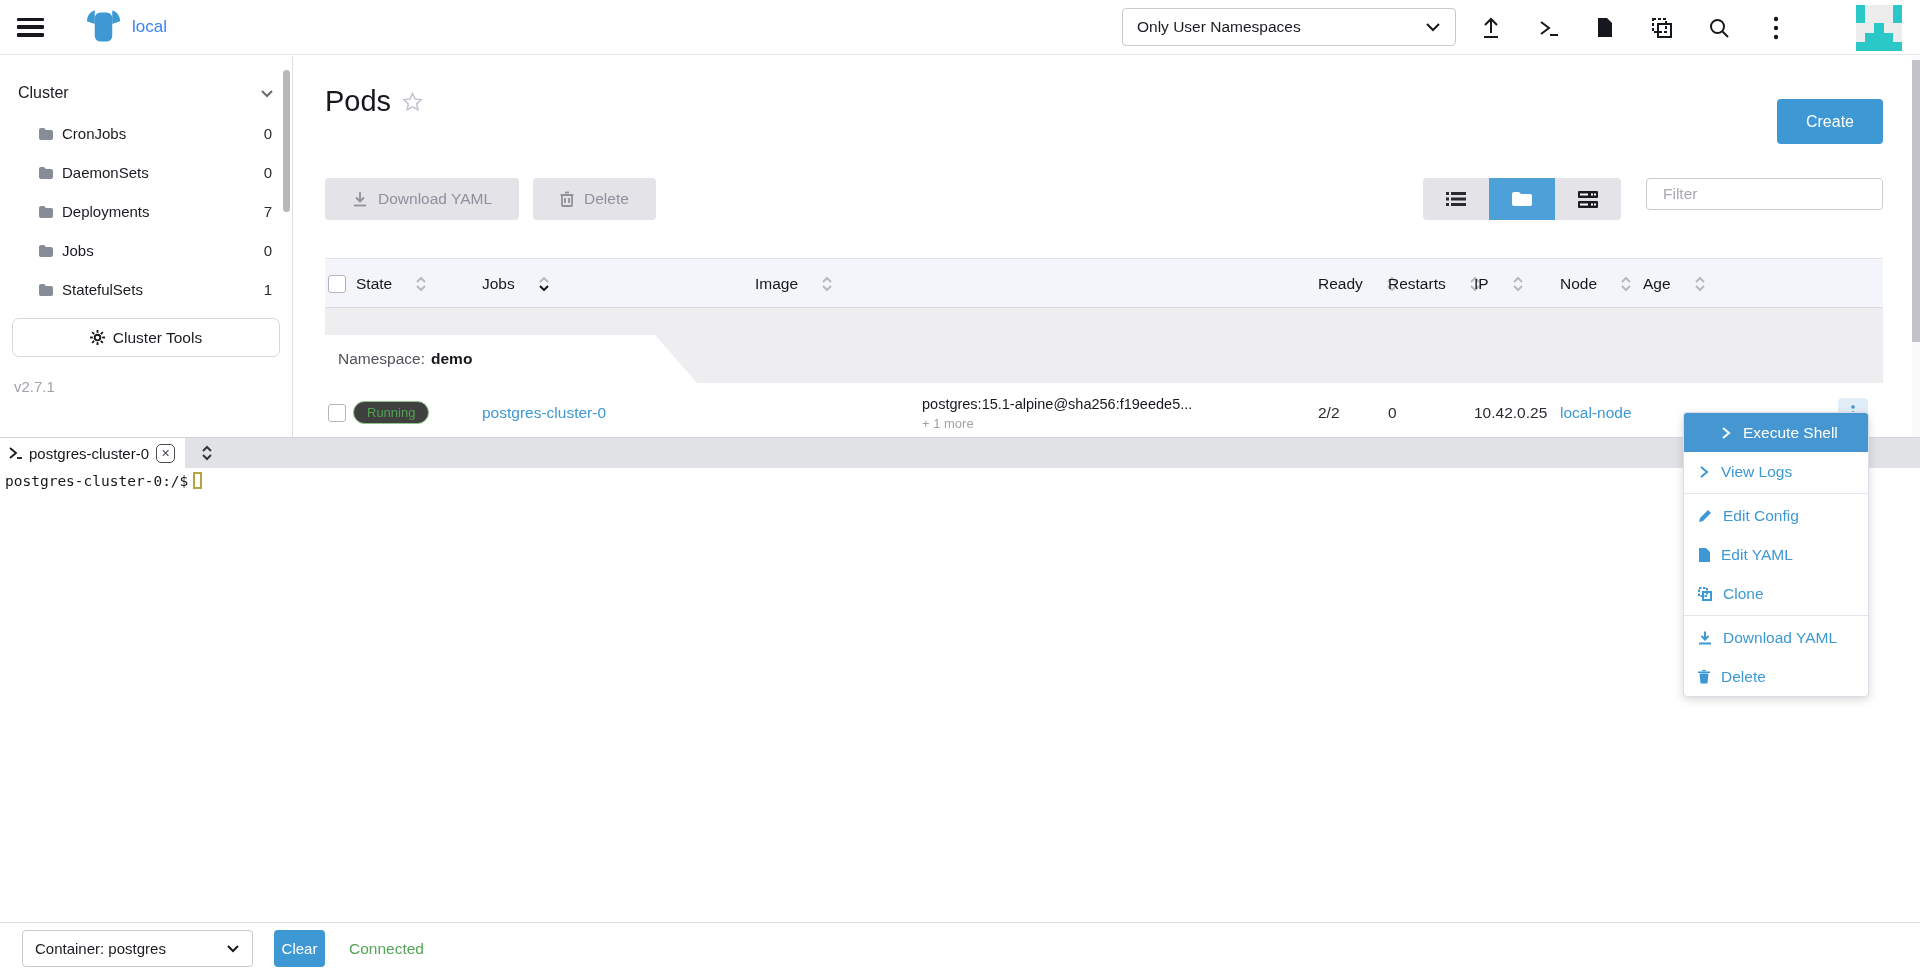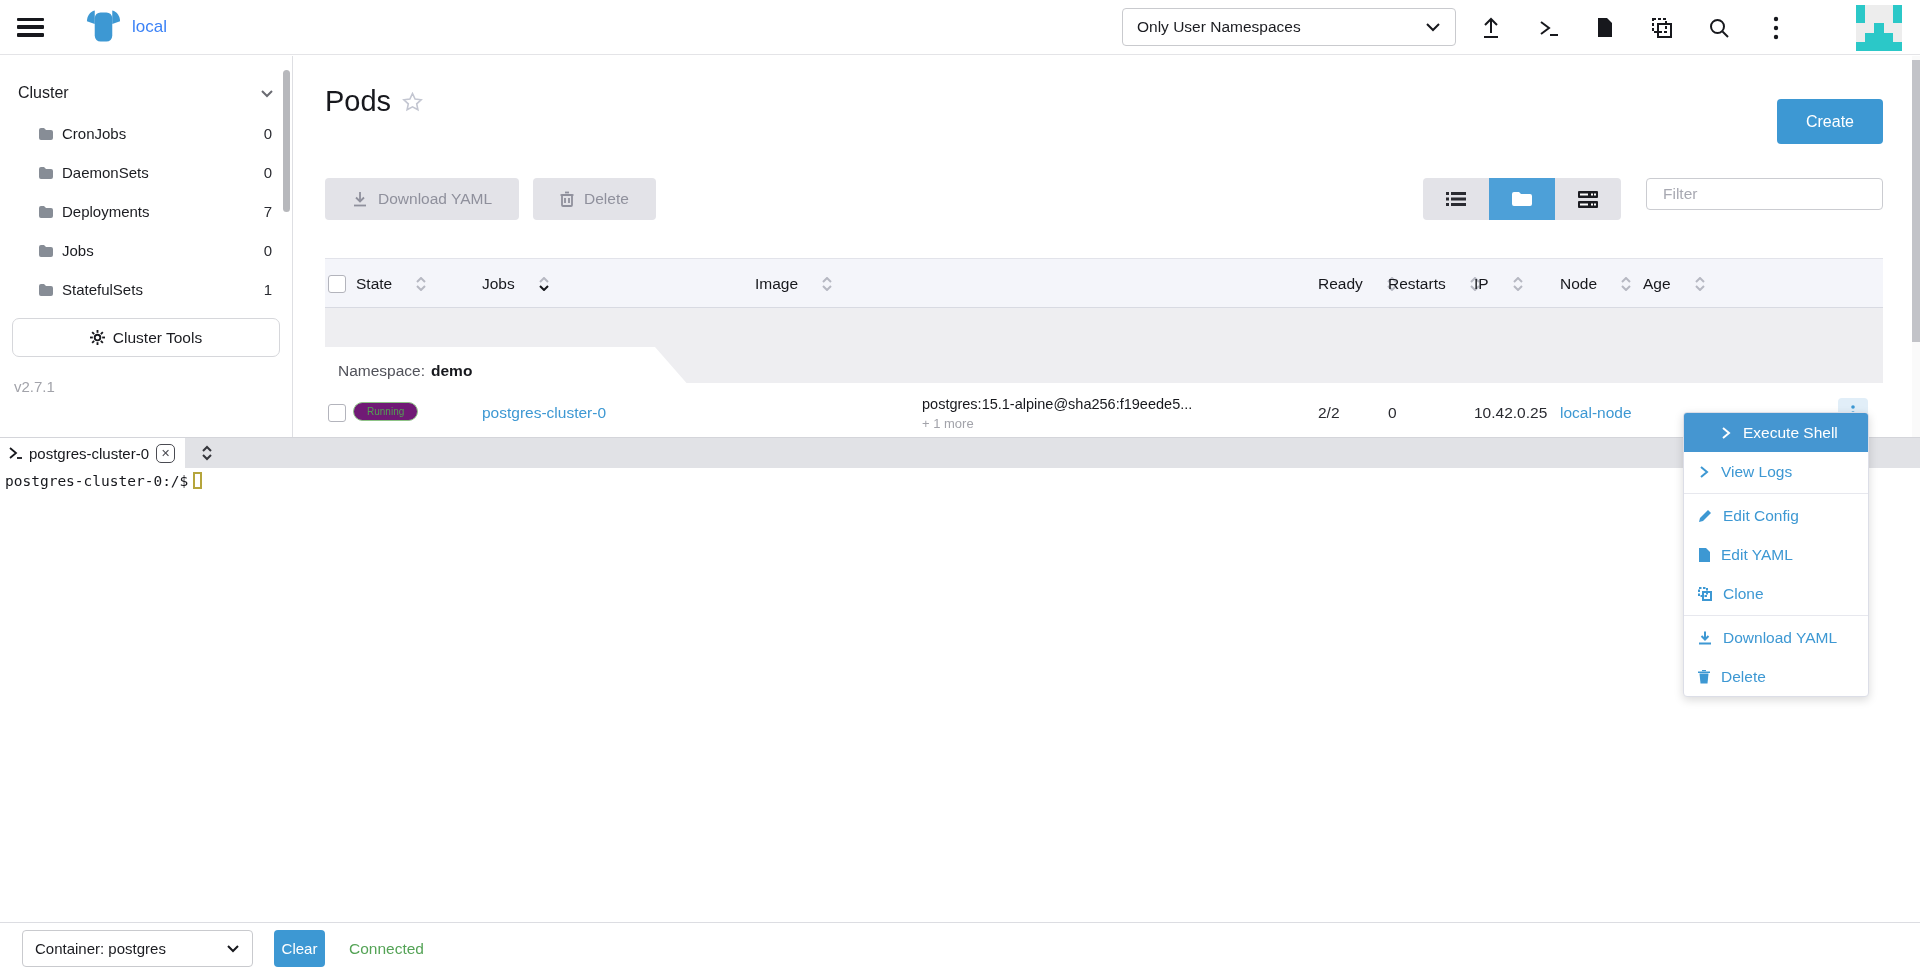--- a/index.html
+++ b/index.html
@@ -66,28 +66,28 @@
     border-bottom:1px solid #d8dae2; font-size:15.5px; color:#17181d; }
   .cell { position:absolute; top:0; height:50px; display:flex; align-items:center; gap:24px; }
   .checkbox { width:18px; height:18px; border:1px solid #b3b4bc; border-radius:3px; background:#fff; cursor:pointer; }
   .sort { display:flex; flex-direction:column; gap:2px; }
   .sort svg { stroke:#b6b8c2; fill:none; stroke-width:2; }
   .sort svg.dark { stroke:#17181d; }
 
   .group-band { position:relative; height:75px; background:#eeeef1; }
   .group-tab { position:absolute; left:0; top:27px; height:48px; width:372px; background:#fff;
     clip-path:polygon(0 0, 330px 0, 372px 100%, 0 100%); display:flex; align-items:center; padding-left:13px;
-    font-size:15.5px;margin-top:12px; }
+    font-size:15.5px; }
   .group-tab .pfx { color:#51525a; }
   .group-tab .nm { margin-left:6px; font-weight:700; color:#17181d; }
 
   .trow { position:relative; height:80px; background:#fff; }
   .rcell { position:absolute; font-size:15.5px; color:#2a2b31; }
   .badge-running { display:inline-block; border:1px solid #8ec487; color:#53a053;
-    font-size:10px; padding:3px 13px; border-radius:13px; background:#701a75; }
+    font-size:13px; padding:3px 13px; border-radius:13px; background:#404040; }
   .link { color:#3d98d3; text-decoration:none; cursor:pointer; }
   .img-main { font-size:14.5px; color:#17181d; }
   .img-more { font-size:13px; color:#a2a3aa; margin-top:4px; }
   .row-kebab { position:absolute; left:1513px; top:15px; width:30px; height:30px; background:#e1eef8;
     border-radius:4px; display:flex; align-items:center; justify-content:center; cursor:pointer; }
 
   
   .ctx-menu { position:fixed; left:1683px; top:412px; width:186px; background:#fff;
     border:1px solid #dcdee7; border-radius:4px; box-shadow:0 3px 10px rgba(0,0,0,.15); z-index:70; overflow:hidden; }
   .ctx-item { height:39px; display:flex; align-items:center; gap:11px; padding-left:14px;

